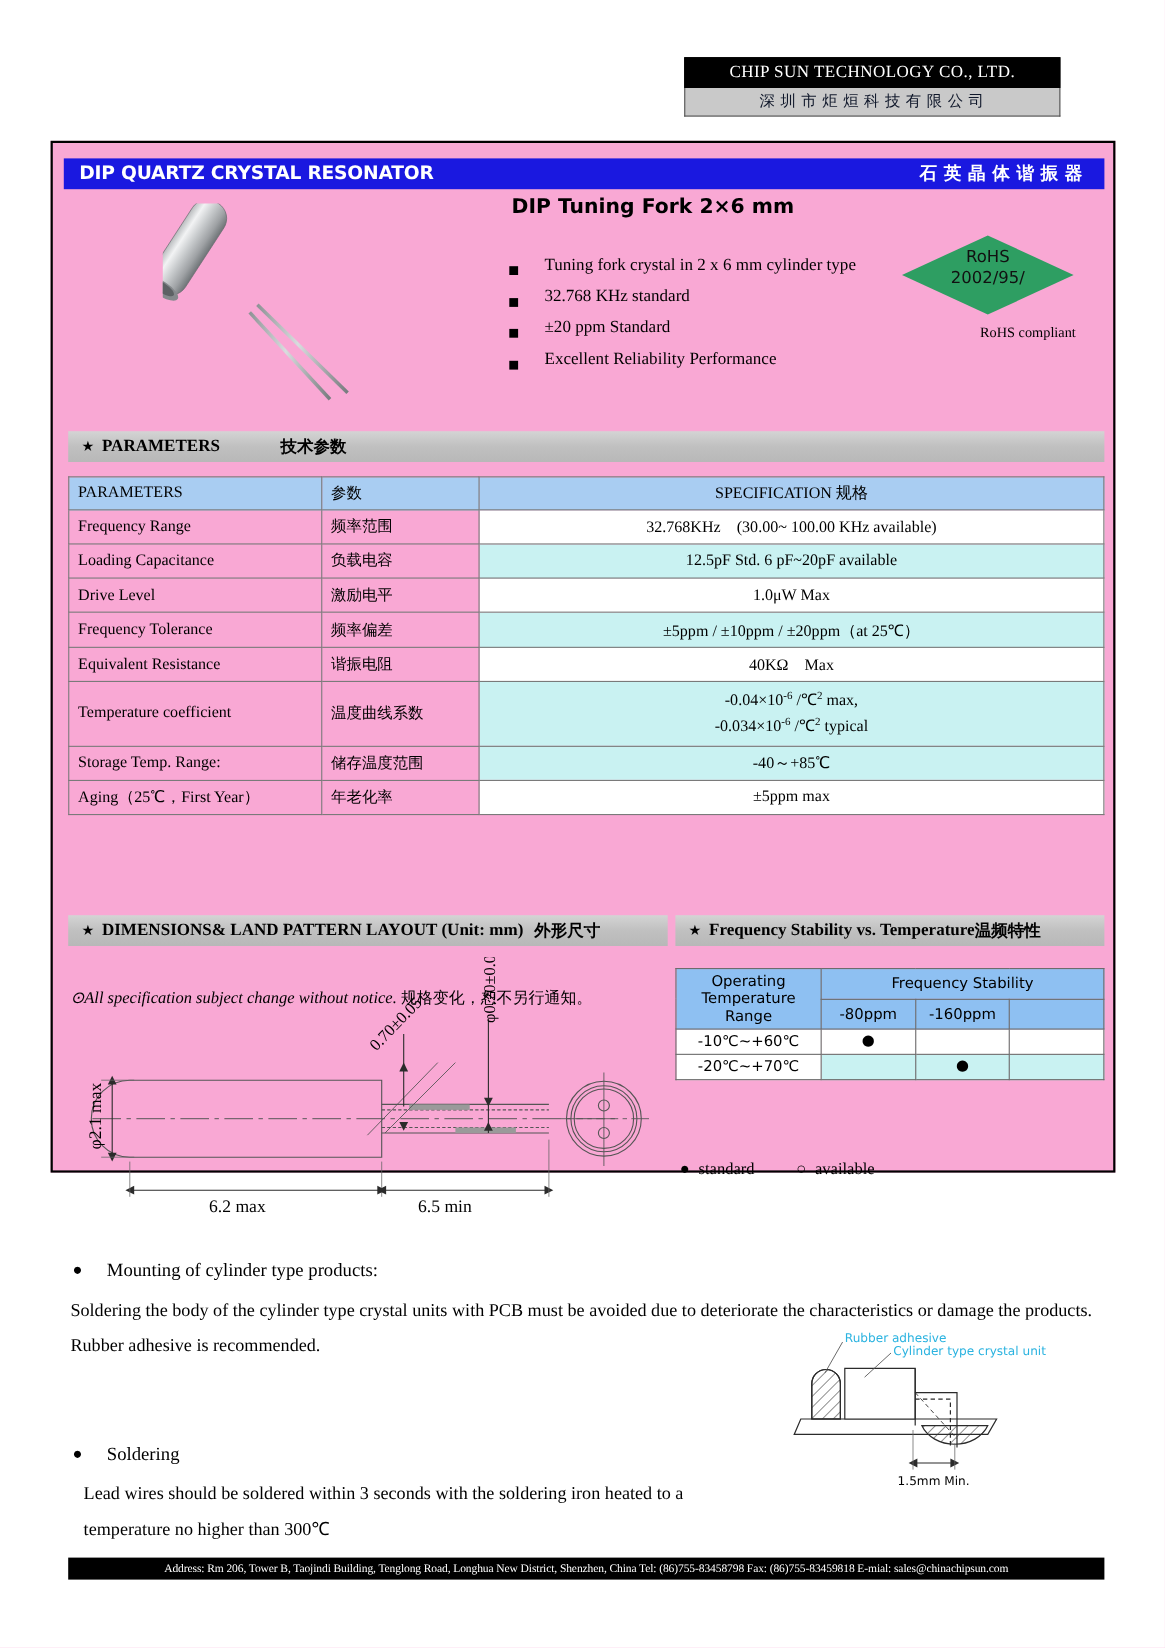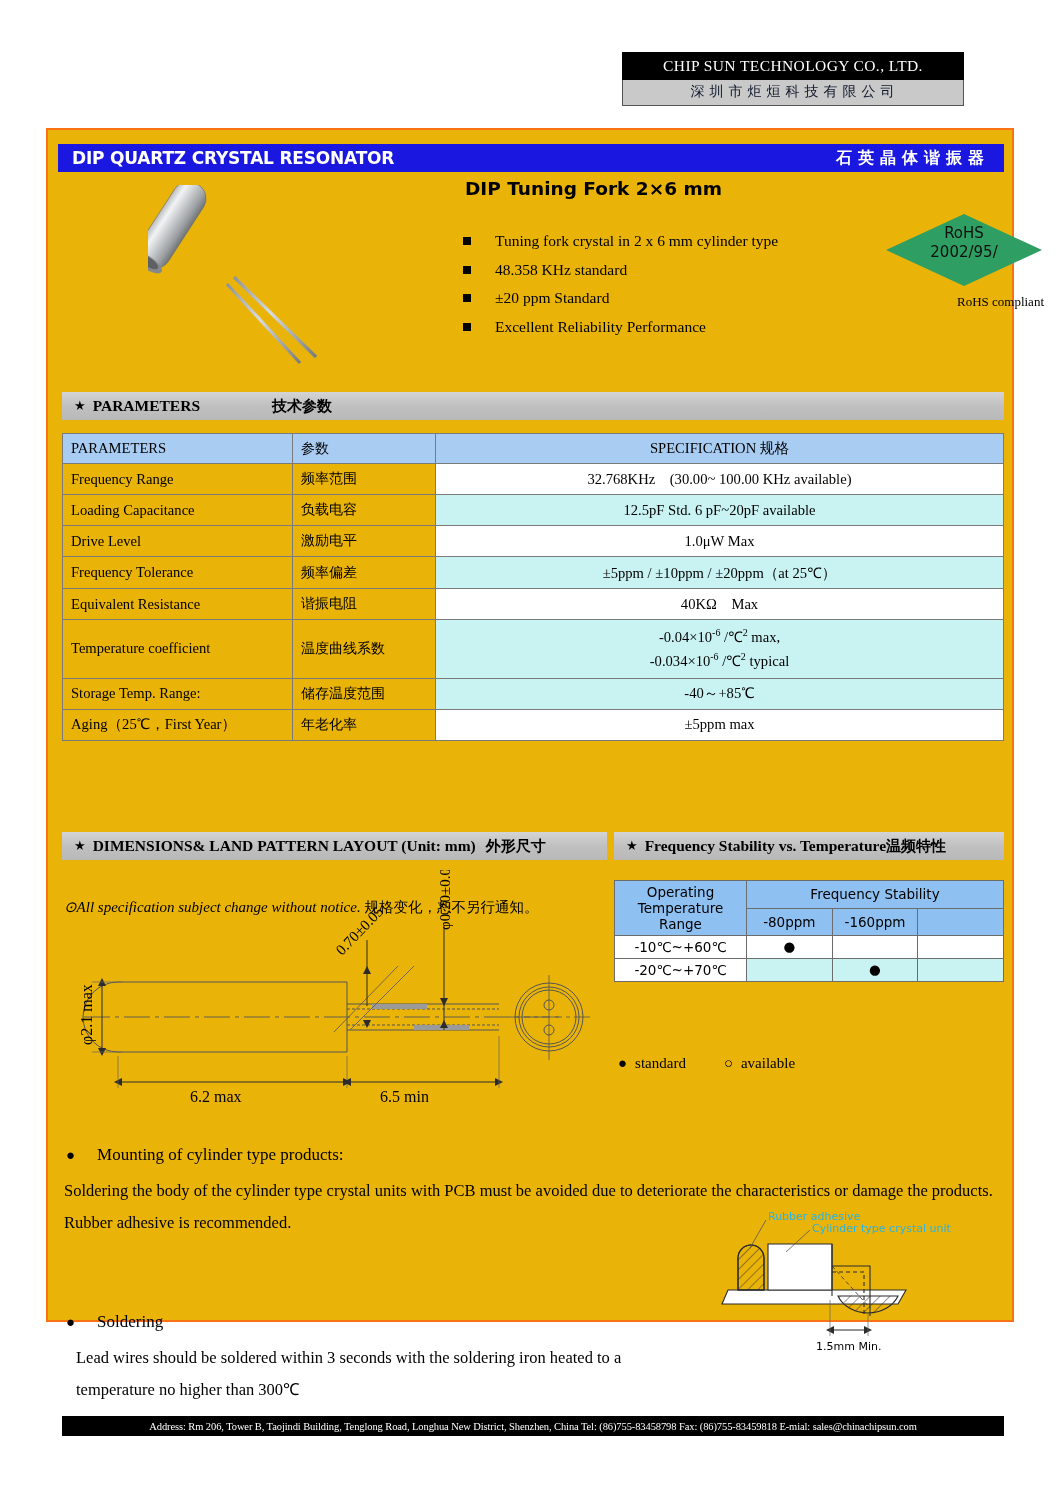--- a/index.html
+++ b/index.html
@@ -33,23 +33,23 @@
     background: #c9c9c9; color: #0f172a;
     font-family: "DejaVu Sans", sans-serif;
     font-size: 14px; letter-spacing: 5px;
     text-align: center; padding: 3px 0 4px 4px;
     border: 1px solid #555; border-top: none;
   }
 
   
   .page-frame {
     position: absolute; left: 46px; top: 128px;
-    width: 968px; height: 1194px;
-    border: 2px solid #f97316;
-    background: #eab308;
+    width: 968px; height: 938px;
+    border: 2px solid #000000;
+    background: #f9a8d4;
   }
 
   
   .title-bar {
     position: absolute; left: 10px; top: 14px;
     width: 946px; height: 28px;
     background: #1a18e0;
     display: flex; align-items: center; justify-content: space-between;
     padding: 0 14px;
   }
@@ -67,27 +67,27 @@
     position: absolute; left: 100px; top: 55px; width: 230px; height: 185px;
   }
   .product-title {
     position: absolute; left: 417px; top: 48px;
     font-family: "DejaVu Sans", sans-serif;
     font-weight: bold; font-size: 18.5px;
   }
   .feature-list {
     position: absolute; left: 415px; top: 102px; width: 400px;
   }
-  .feature-row { display: flex; align-items: center; margin-bottom: 10.5px; }
+  .feature-row { display: flex; align-items: flex-end; margin-bottom: 10.5px; }
   .feature-row .sq {
     width: 8px; height: 8px; background: #000; flex: 0 0 8px; margin-right: 24px;
   }
   .feature-row .txt { font-size: 15.5px; font-family: "Liberation Serif", serif; }
 
-  .rohs-wrap { position: absolute; left: 836px; top: 82px; width: 160px; }
+  .rohs-wrap { position: absolute; left: 770px; top: 82px; width: 160px; }
   .rohs-diamond {
     position: relative; width: 160px; height: 76px;
   }
   .rohs-text {
     position: absolute; left: 0; top: 12px; width: 160px;
     text-align: center; font-family: "DejaVu Sans", sans-serif;
     font-size: 15px; color: #111; line-height: 1.25;
     z-index: 2;
   }
   .rohs-caption {
@@ -102,21 +102,21 @@
   }
   .sec-bar .star { font-size: 13px; margin-right: 7px; }
   .sec-bar .en {
     font-family: "Liberation Serif", serif; font-weight: bold; font-size: 15.5px;
   }
   .sec-bar .cn {
     font-family: "DejaVu Sans", sans-serif; font-weight: bold; font-size: 15px;
   }
 
   #params-bar { position: absolute; left: 14px; top: 262px; width: 942px; }
-  #params-bar .cn { margin-left: 72px; }
+  #params-bar .cn { margin-left: 55px; }
 
   
   .params-table {
     position: absolute; left: 14px; top: 303px; width: 942px;
     border-collapse: collapse;
     table-layout: fixed;
   }
   .params-table td, .params-table th {
     border: 1px solid #7a7a7a;
     font-family: "Liberation Serif", serif;
@@ -253,21 +253,21 @@
 
   <div class="product-title">DIP Tuning Fork 2×6 mm</div>
 
   <div class="feature-list">
     <div class="feature-row">
       <span class="sq"></span>
       <span class="txt">Tuning fork crystal in 2 x 6 mm cylinder type</span>
     </div>
     <div class="feature-row">
       <span class="sq"></span>
-      <span class="txt">48.358 KHz standard</span>
+      <span class="txt">32.768 KHz standard</span>
     </div>
     <div class="feature-row">
       <span class="sq"></span>
       <span class="txt">±20 ppm Standard</span>
     </div>
     <div class="feature-row">
       <span class="sq"></span>
       <span class="txt">Excellent Reliability Performance</span>
     </div>
   </div>

